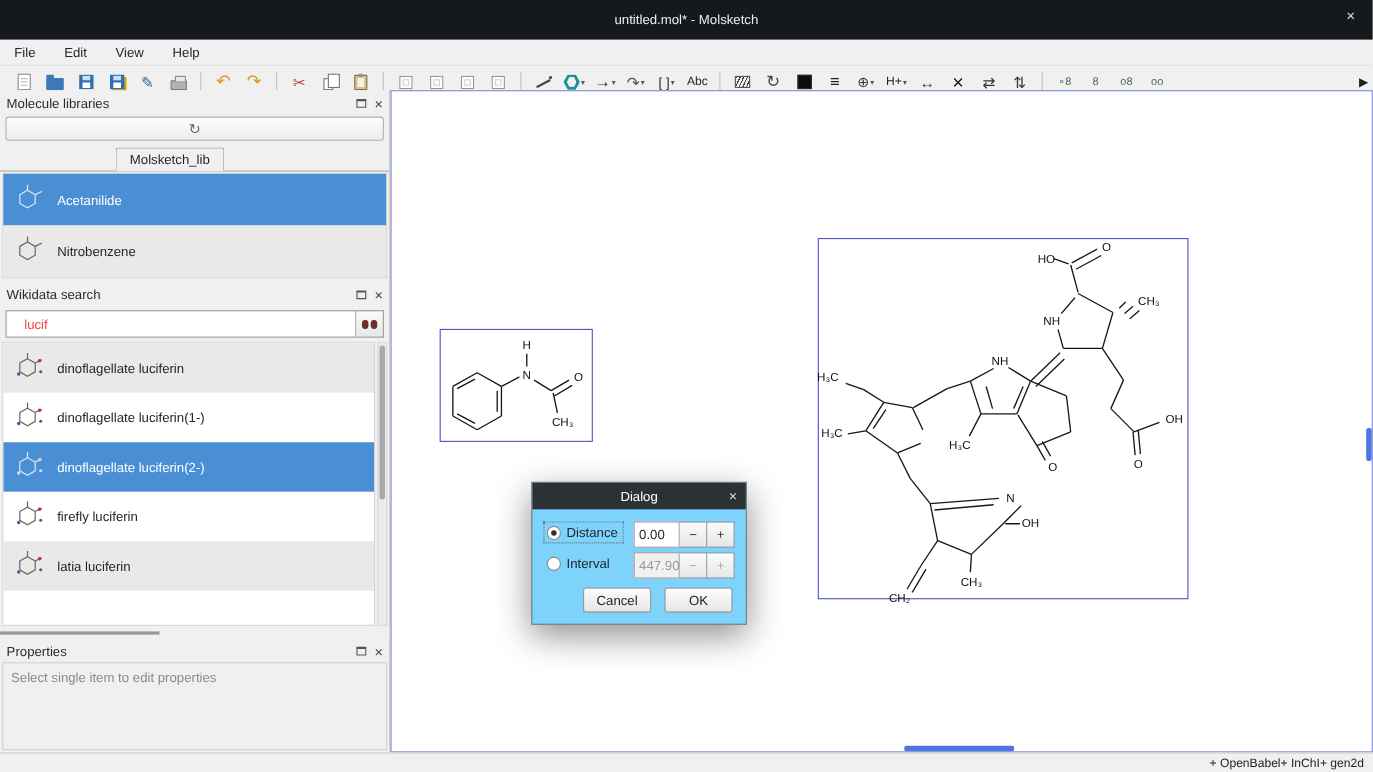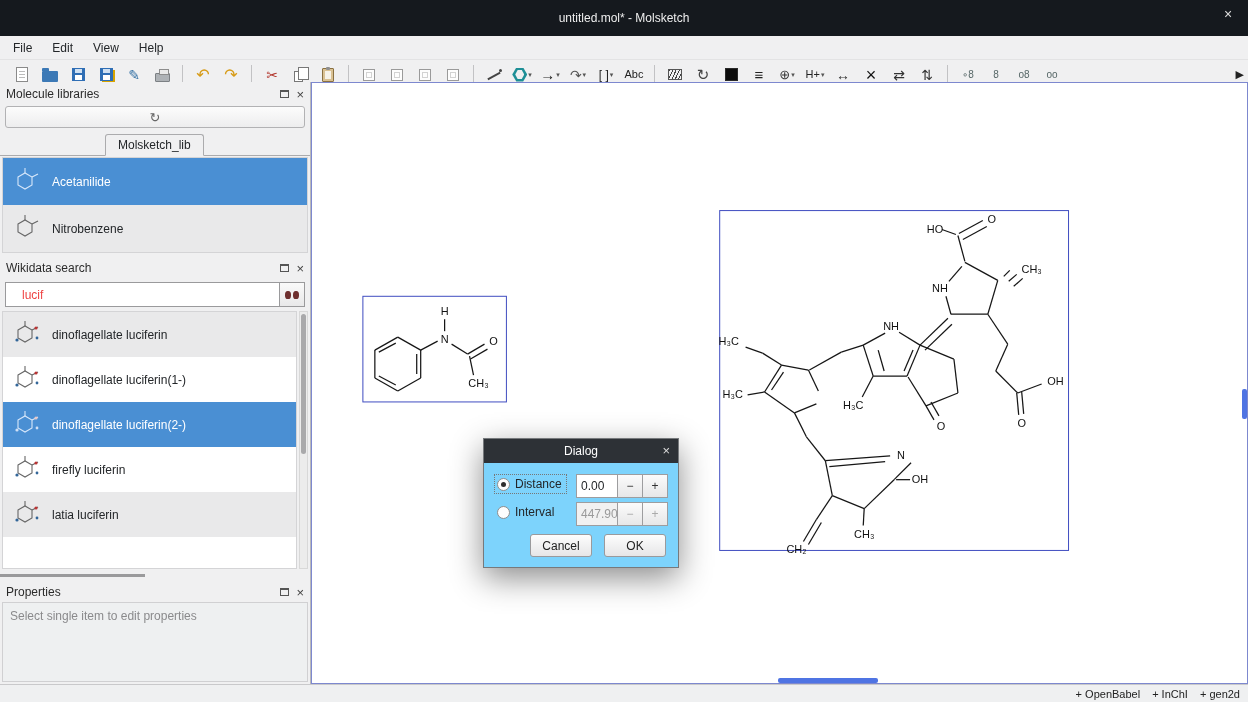--- a/index.html
+++ b/index.html
@@ -1,21 +1,21 @@
 <!DOCTYPE html>
 <html><head>
 <meta charset="utf-8">
 <style>
 *{margin:0;padding:0;box-sizing:border-box;font-family:"Liberation Sans",sans-serif}
 html,body{width:1248px;height:702px;overflow:hidden;background:#eff0f1;font-size:12px;color:#232629}
 
 .titlebar{height:36px;background:#15191e;color:#eee;display:flex;align-items:center;justify-content:center;position:relative;font-size:12px}
 .win-close{position:absolute;right:12px;top:6px;width:16px;height:16px;display:flex;align-items:center;justify-content:center;color:#ddd;font-size:14px;cursor:default}
 
-.menubar{height:24px;background:#f0f0f1;display:flex;align-items:center;padding:4px 4px;gap:2px;border-bottom:1px solid #e3e3e4}
+.menubar{height:24px;background:#f0f0f1;display:flex;align-items:center;padding:4px 4px;gap:8px;border-bottom:1px solid #e3e3e4}
 .menu-item{padding:3px 9px;border-radius:2px}
 
 .toolbar{height:30px;background:#f0f0f1;border-bottom:1px solid #c6c6c8;display:flex;align-items:center;padding:0 8px;position:relative}
 .tbtn{height:26px;min-width:26px;padding:0 2px;display:flex;align-items:center;justify-content:center;border-radius:2px;margin:0 1px}
 .tsep{width:1px;height:20px;background:#c2c2c4;margin:0 6px}
 .glyph{line-height:1}
 .dd{font-size:7px;color:#555;margin-left:1px}
 .tb-ext{position:absolute;right:4px;top:8px;font-size:11px;color:#222}
 
 .icn{display:inline-block}
@@ -38,21 +38,21 @@
 .icn-frame::after{content:"";position:absolute;inset:2px;border:1px solid #d2d2d2}
 .icn-line{width:17px;height:14px;position:relative}
 .icn-line::after{content:"";position:absolute;left:1px;top:7px;width:14px;height:2px;background:#444;transform:rotate(-28deg)}
 .icn-line::before{content:"";position:absolute;right:1px;top:1px;width:3px;height:3px;border-radius:50%;background:#444}
 .icn-hex{width:15px;height:14px;background:#1e8f96;clip-path:polygon(27% 0,73% 0,100% 50%,73% 100%,27% 100%,0 50%);position:relative}
 .icn-hex::after{content:"";position:absolute;left:3px;right:3px;top:2.5px;bottom:2.5px;background:#f0f0f1;clip-path:polygon(27% 0,73% 0,100% 50%,73% 100%,27% 100%,0 50%)}
 .icn-hash{width:14px;height:11px;border:1px solid #555;background:repeating-linear-gradient(115deg,#444 0 1px,transparent 1px 3px)}
 .icn-swatch{width:13px;height:13px;background:#0c0c0c;border:1px solid #2a2a2a}
 
 .main{position:absolute;top:82px;left:0;right:0;bottom:18px;display:flex}
-.sidebar{width:311px;background:#f0f0f1;border-right:1px solid #b9b9bb;position:relative;flex:none}
+.sidebar{width:355px;background:#f0f0f1;border-right:1px solid #b9b9bb;position:relative;flex:none}
 .panel-header{position:absolute;left:6px;right:6px;height:16px;display:flex;align-items:center;justify-content:space-between}
 .ph-title{font-size:12px;color:#2b2b2b}
 .ph-icons{display:flex;align-items:center;gap:7px}
 .float-ic{width:9px;height:8px;border:1px solid #555;border-top-width:2px;display:inline-block}
 .close-ic{font-size:13px;color:#444;line-height:1}
 .refresh-btn{position:absolute;left:5px;right:5px;top:24px;height:22px;border:1px solid #b2b2b4;border-radius:3px;background:linear-gradient(#fcfcfc,#ededee);display:flex;align-items:center;justify-content:center;color:#666;font-size:13px}
 .tab-row{position:absolute;left:0;right:0;top:50px;height:24px;border-bottom:1px solid #ababad}
 .tab{position:absolute;left:105px;top:2px;height:22px;padding:0 12px;background:#f0f0f1;border:1px solid #ababad;border-bottom:1px solid #f0f0f1;border-radius:3px 3px 0 0;display:flex;align-items:center;font-size:12px}
 .lib-list{position:absolute;left:2px;right:2px;top:75px;height:96px;background:#fff;border:1px solid #d4d4d6}
 .lib-item,.wiki-item{display:flex;align-items:center;height:47px;gap:6px;padding-left:3px}
@@ -89,21 +89,21 @@
 .radio{width:13px;height:13px;border:1px solid #8e8e8e;border-radius:50%;background:#fdfdfd;display:inline-block;position:relative;flex:none}
 .radio.checked::after{content:"";position:absolute;left:3px;top:3px;right:3px;bottom:3px;border-radius:50%;background:#2e2e2e}
 .spin{display:flex;height:20px;margin-left:auto}
 .spin-val{width:42px;height:24px;background:#fff;border:1px solid #9d9d9f;display:flex;align-items:center;padding:0 4px;font-size:12px}
 .spin-btn{width:25px;height:24px;border:1px solid #9d9d9f;border-left:none;background:linear-gradient(#fbfbfb,#e7e7e8);display:flex;align-items:center;justify-content:center;font-size:12px;color:#333}
 .spin.disabled .spin-val{background:#f1f1f1;color:#9a9a9a}
 .spin.disabled .spin-btn{color:#ababab}
 .dlg-buttons{display:flex;justify-content:flex-end;gap:12px;margin-top:12px;padding-right:2px}
 .btn{min-width:62px;height:23px;border:1px solid #9a9a9c;border-radius:3px;background:linear-gradient(#fdfdfd,#e6e6e7);font-size:12px;color:#222}
 
-.statusbar{position:absolute;left:0;right:0;bottom:0;height:18px;background:#eff0f1;border-top:1px solid #c9c9cb;display:flex;align-items:center;justify-content:flex-end;gap:12px;padding:0 8px;font-size:11px;color:#222}
+.statusbar{position:absolute;left:0;right:0;bottom:0;height:18px;background:#eff0f1;border-top:1px solid #c9c9cb;display:flex;align-items:center;justify-content:flex-end;padding:0 8px;font-size:11px;color:#222}
 </style>
 </head>
 <body>
 
 <div class="titlebar">
   <span>untitled.mol* - Molsketch</span>
   <span class="win-close">×</span>
 </div>
 
 <div class="menubar">

